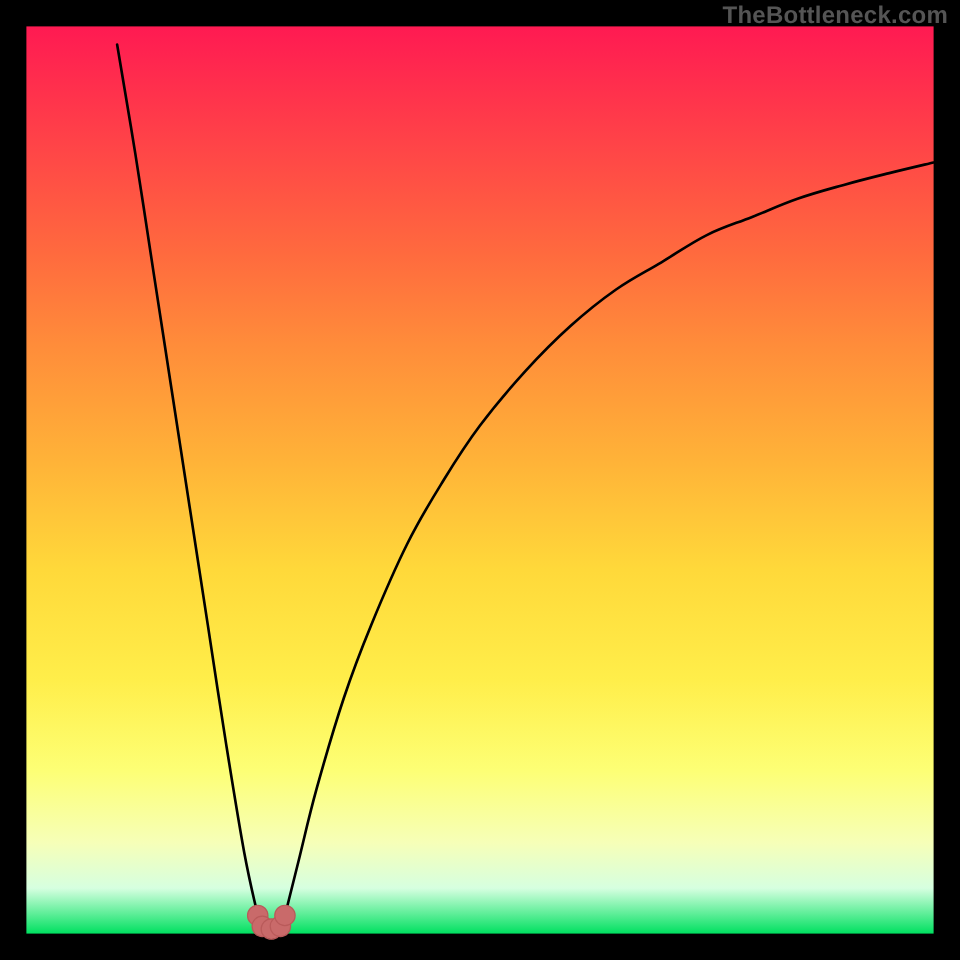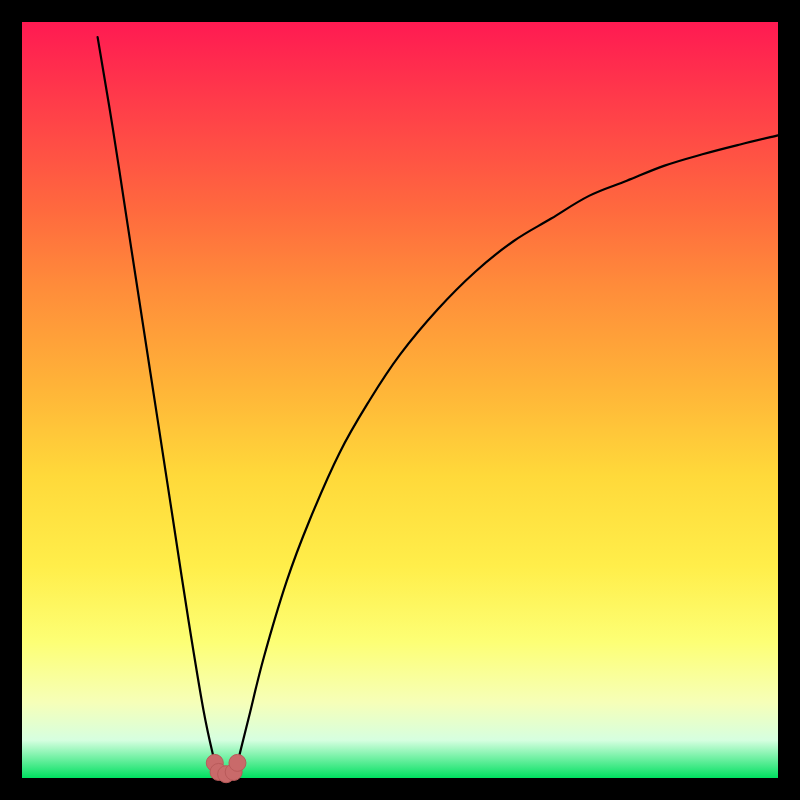--- a/index.html
+++ b/index.html
@@ -55,20 +55,21 @@
     font-weight: 600;
     letter-spacing: 0.2px;
     user-select: none;
   }
 </style>
 </head>
 <body>
 
 <div class="frame">
 
+  <div class="watermark">TheBottleneck.com</div>
 
   <div class="plot-area">
     <svg class="curve" viewBox="0 0 756 756" preserveAspectRatio="none">
       <path id="left-path" fill="none" stroke="#000" stroke-width="2.2" stroke-linecap="round" d="M 75.60000000000001 15.120000000000005 C 78.3216 31.449600000000007, 85.2768 71.82000000000004, 90.72 105.84000000000003 C 96.1632 139.86, 100.3968 168.7392, 105.84 204.12 C 111.28320000000001 239.5008, 115.51680000000002 267.0192, 120.96000000000001 302.40000000000003 C 126.4032 337.78080000000006, 130.6368 365.29920000000004, 136.07999999999998 400.68 C 141.52319999999997 436.0608, 145.75680000000003 463.57919999999996, 151.20000000000002 498.96 C 156.6432 534.3408, 160.8768 563.22, 166.32 597.24 C 171.76319999999998 631.26, 176.6772 662.1048000000001, 181.44 687.96 C 186.2028 713.8152, 190.7388 731.3544, 192.78 740.88"></path>
       <path id="right-path" fill="none" stroke="#000" stroke-width="2.2" stroke-linecap="round" d="M 215.45999999999998 740.88 C 217.50119999999998 732.7152, 222.03719999999998 714.5712, 226.79999999999998 695.52 C 231.56279999999998 676.4688, 235.116 659.5344, 241.92000000000002 635.04 C 248.72400000000002 610.5455999999999, 256.43519999999995 583.9344000000001, 264.59999999999997 559.44 C 272.7648 534.9456, 277.75440000000003 522.0936, 287.28000000000003 498.96 C 296.8056 475.8264, 306.6336 452.69280000000003, 317.52 430.92 C 328.40639999999996 409.1472, 336.8736 395.6904, 347.76 378 C 358.64639999999997 360.3096, 365.7528 348.96959999999996, 378 332.64 C 390.2472 316.3104, 402.192 302.2488, 415.8 287.28000000000003 C 429.408 272.31120000000004, 439.99199999999996 261.7272, 453.59999999999997 249.47999999999996 C 467.20799999999997 237.23279999999997, 477.79200000000003 228.76559999999998, 491.40000000000003 219.24 C 505.00800000000004 209.71440000000004, 515.592 204.72480000000007, 529.1999999999999 196.56000000000006 C 542.8079999999999 188.39520000000005, 553.3919999999999 180.684, 567 173.88 C 580.6080000000001 167.076, 591.192 164.20319999999998, 604.8000000000001 158.76 C 618.4080000000001 153.3168, 628.9920000000001 148.40279999999998, 642.6 143.64 C 656.208 138.8772, 666.792 136.11024000000006, 680.4 132.30000000000007 C 694.0079999999999 128.48976000000008, 704.5919999999999 125.874, 718.1999999999999 122.47199999999998 C 731.808 119.06999999999996, 749.196 115.03295999999997, 756 113.39999999999998"></path>
       <g id="markers">
           <circle cx="192.78" cy="740.88" r="8.5" fill="#c96a6a" stroke="#b95a5a" stroke-width="1"></circle>
           <circle cx="196.56" cy="749.952" r="8.5" fill="#c96a6a" stroke="#b95a5a" stroke-width="1"></circle>
           <circle cx="204.12" cy="752.22" r="8.5" fill="#c96a6a" stroke="#b95a5a" stroke-width="1"></circle>
           <circle cx="211.68" cy="749.952" r="8.5" fill="#c96a6a" stroke="#b95a5a" stroke-width="1"></circle>

